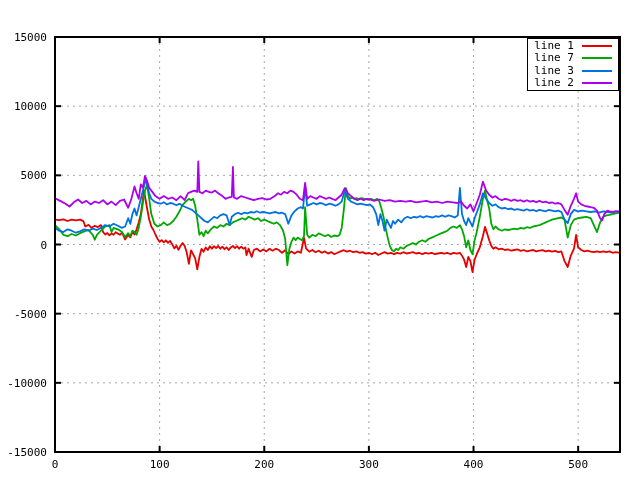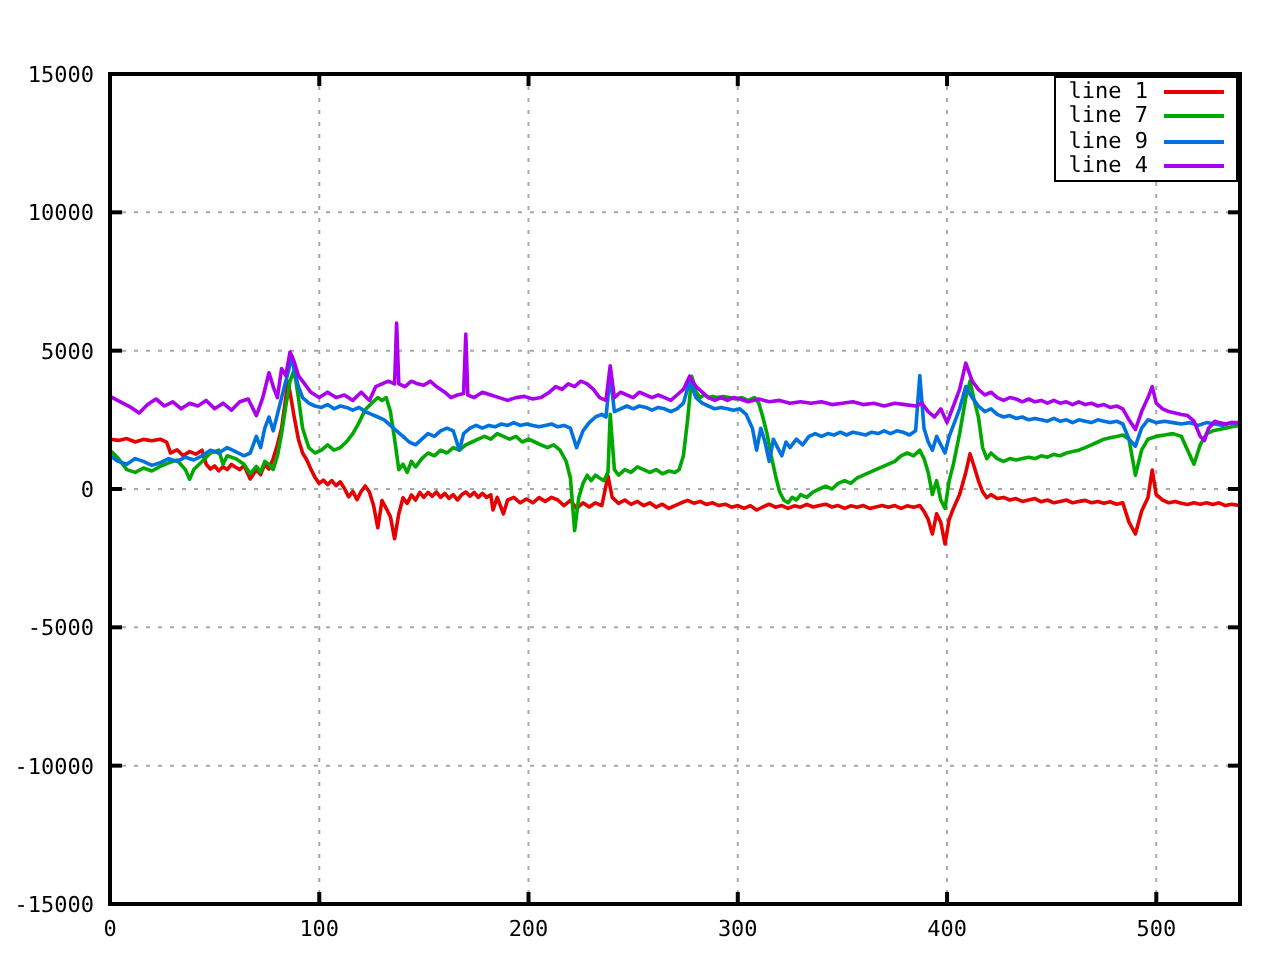--- a/index.html
+++ b/index.html
@@ -86,21 +86,21 @@
   <div class="legend">
     <div class="legend-row">
       <span class="legend-label">line 1</span>
       <span class="legend-sample" style="background: rgb(230, 0, 0);"></span>
     </div>
     <div class="legend-row">
       <span class="legend-label">line 7</span>
       <span class="legend-sample" style="background: rgb(0, 168, 0);"></span>
     </div>
     <div class="legend-row">
-      <span class="legend-label">line 9</span>
+      <span class="legend-label">line 3</span>
       <span class="legend-sample" style="background: rgb(0, 114, 224);"></span>
     </div>
     <div class="legend-row">
-      <span class="legend-label">line 4</span>
+      <span class="legend-label">line 2</span>
       <span class="legend-sample" style="background: rgb(170, 0, 238);"></span>
     </div>
   </div>
 </div>
 
 </body></html>

